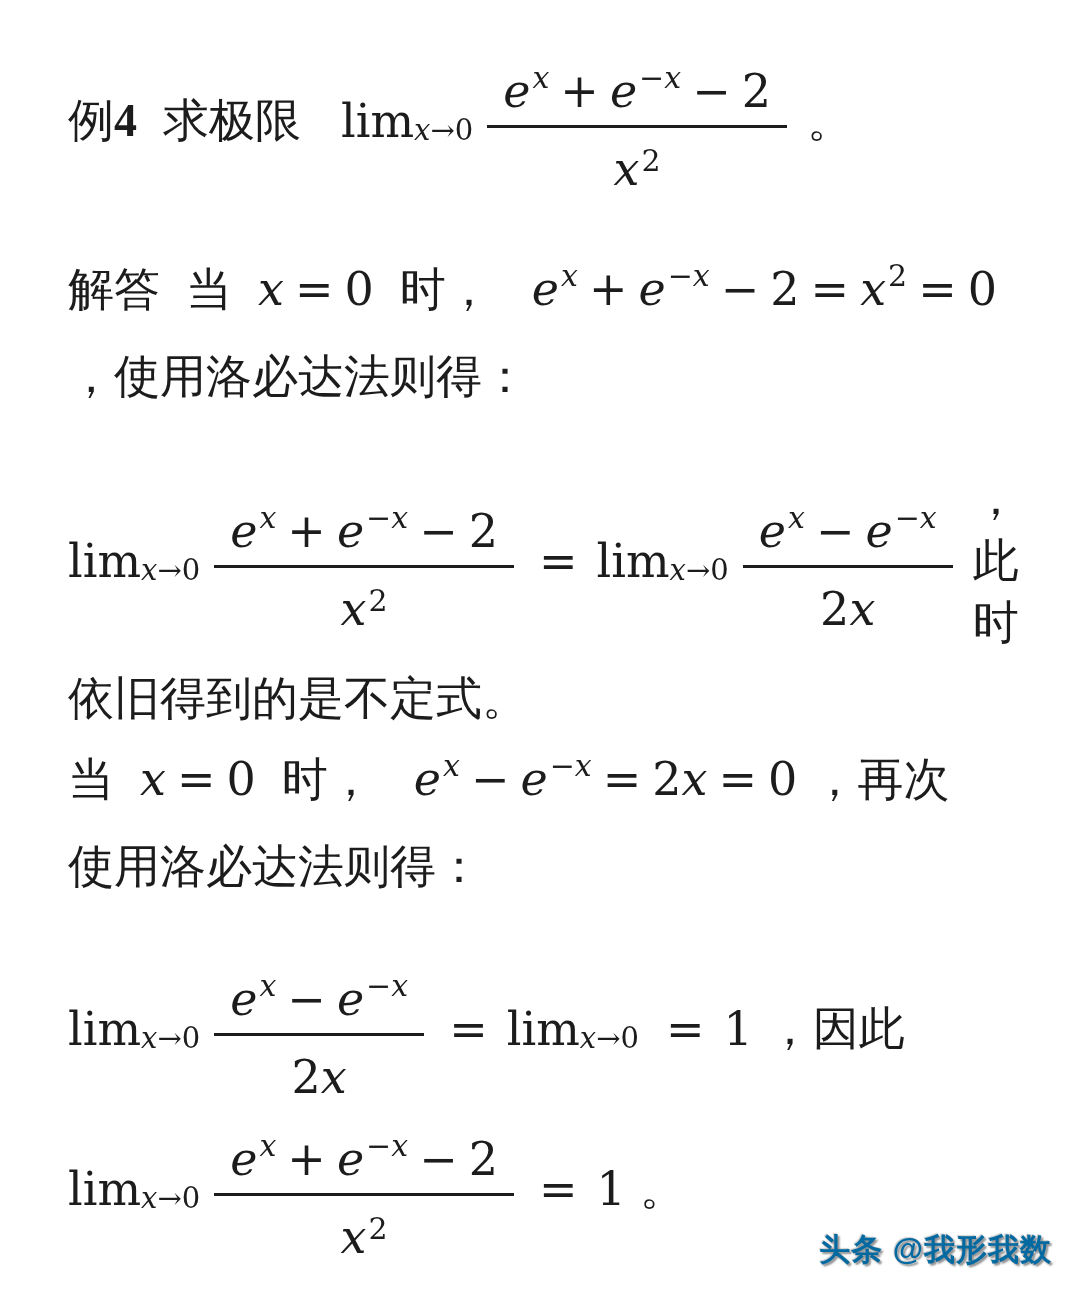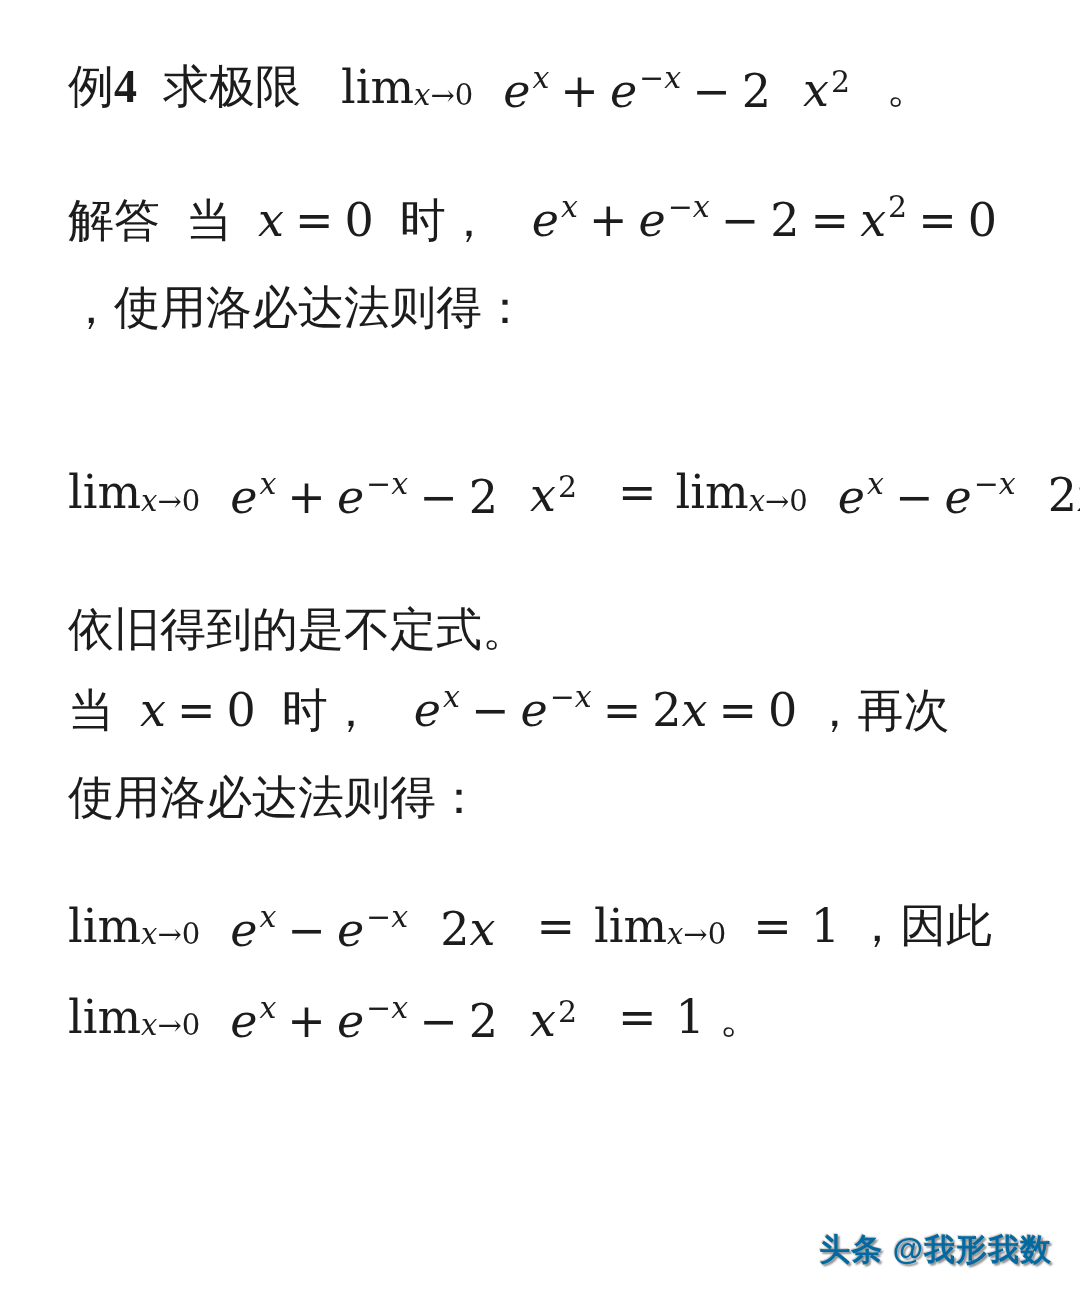--- a/index.html
+++ b/index.html
@@ -36,28 +36,28 @@
     align-items: center;
     font-family: "DejaVu Serif", "Liberation Serif", serif;
     margin-right: 8px;
   }
   .lim-word { font-size: 46px; line-height: 1; font-style: normal; }
   .lim-sub  { font-size: 29px; line-height: 1; margin-top: 18px; white-space: nowrap; }
 
   
   .frac {
     display: inline-flex;
-    flex-direction: row;
+    flex-direction: column;
     align-items: center;
     font-family: "DejaVu Serif", "Liberation Serif", serif;
     margin: 0 6px;
   }
   .fnum { padding: 20px 16px 11px; white-space: nowrap; line-height: 1; }
   .fbar { height: 3px; background: #1c1c1c; align-self: stretch; }
-  .fden { padding: 8px 16px 2px; white-space: nowrap; line-height: 1; }
+  .fden { padding: 18px 16px 2px; white-space: nowrap; line-height: 1; }
   .fden .sup { top: -14px; }
 
   
   .eqrow { display: flex; align-items: center; font-size: 46px; }
   .heading-row { margin-top: 6px; }
   .para { font-size: 46px; line-height: 1.0; white-space: nowrap; }
   .para .math { white-space: nowrap; }
   .sp-s { display: inline-block; width: 14px; }
   .sp-m { display: inline-block; width: 26px; }
   .sp-l { display: inline-block; width: 40px; }

